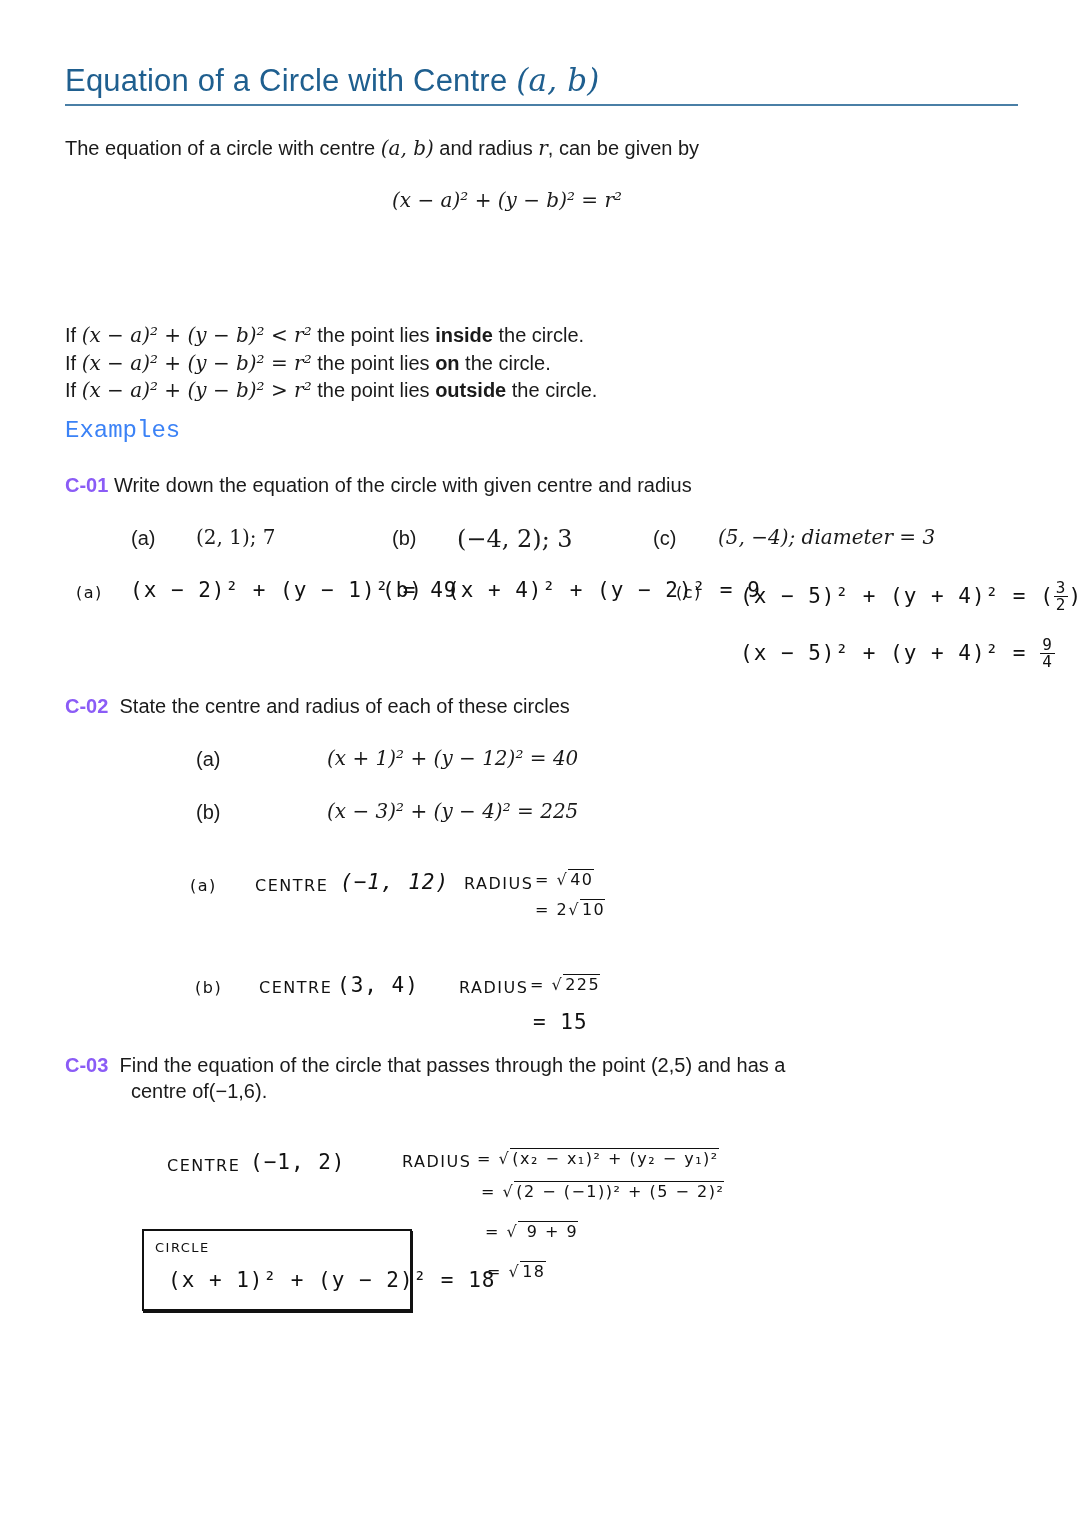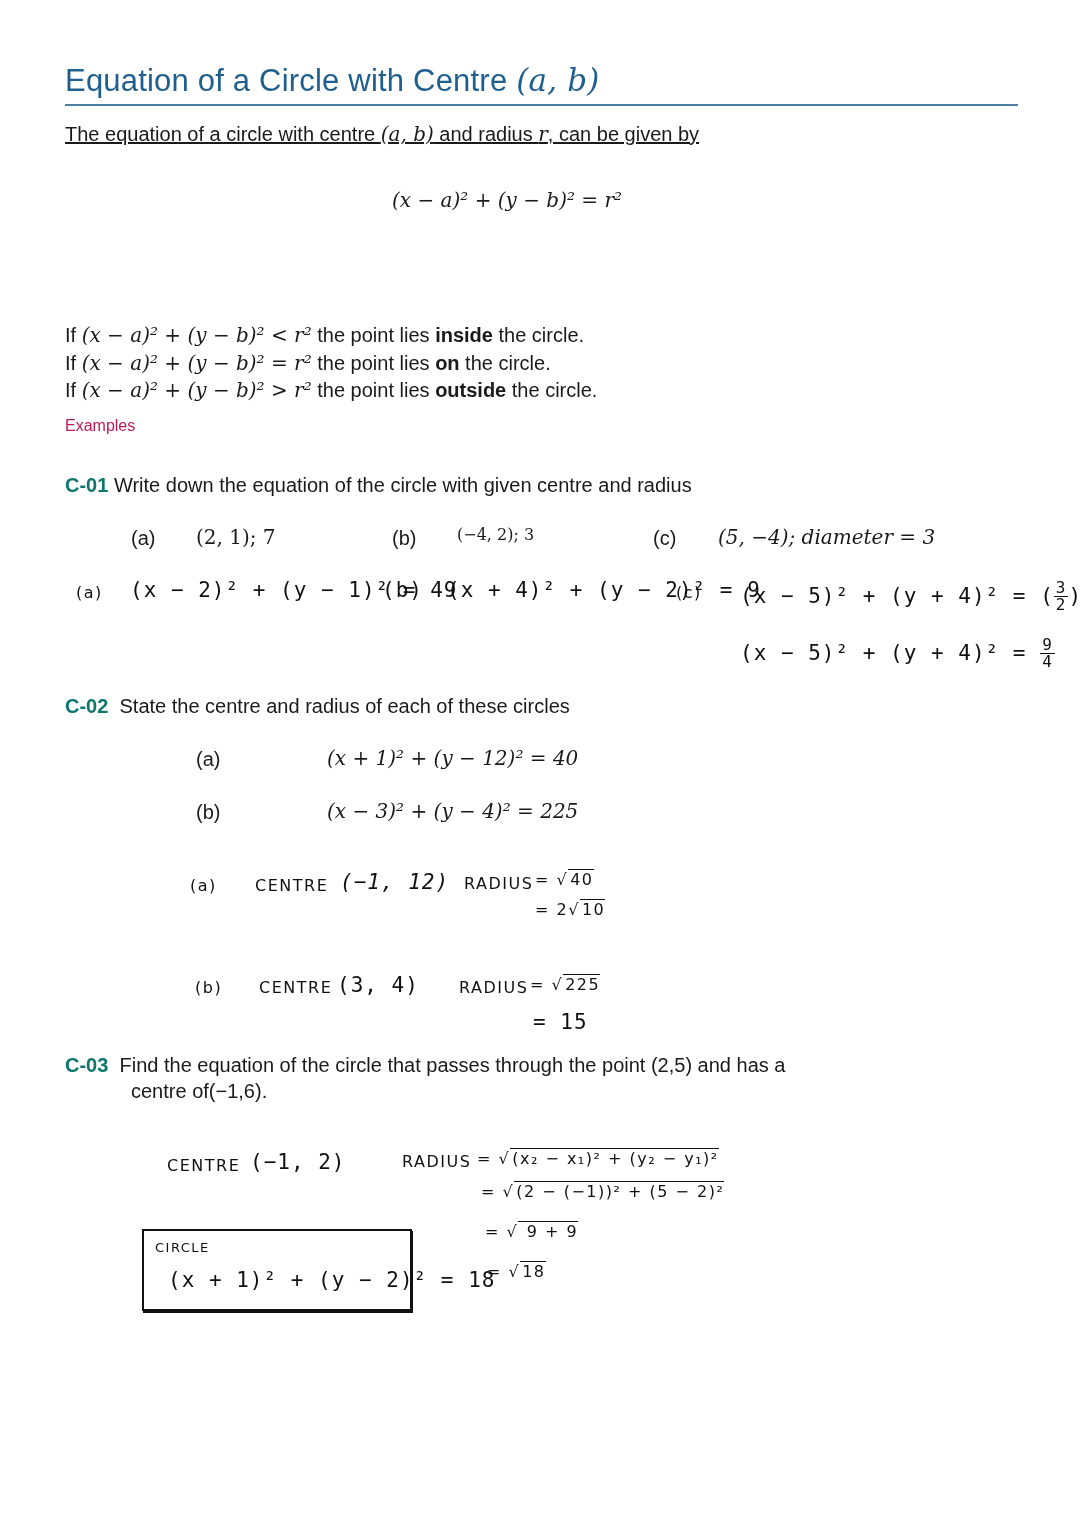--- a/index.html
+++ b/index.html
@@ -5,40 +5,40 @@
     html, body { margin: 0; padding: 0; background: #ffffff; }
     body { width: 1080px; height: 1527px; position: relative; overflow: hidden;
            font-family: "DejaVu Sans", sans-serif; color: #1a1a1a; }
     .abs { position: absolute; white-space: nowrap; }
     .title { left: 65px; top: 62px; font-size: 31px; color: #1f5f8f; font-family: "Liberation Sans", sans-serif; letter-spacing: 0.2px; }
     .title .m { font-family: "DejaVu Serif", serif; font-style: italic; }
     .rule { left: 65px; top: 104px; width: 953px; height: 2px; background: #4a7fa6; }
     .body { font-size: 20px; font-family: "Liberation Sans", sans-serif; line-height: 26px; }
     .m { font-family: "DejaVu Serif", serif; font-style: italic; }
     .mr { font-family: "DejaVu Serif", serif; }
-    .heading2 { font-size: 16px; color: #be185d; font-family: Liberation Sans, sans-serif; }
-    .qid { color: #0f766e; font-weight: bold; }
+    .heading2 { font-size: 24px; color: #3b82f6; font-family: Liberation Mono, monospace; }
+    .qid { color: #8b5cf6; font-weight: bold; }
     .hand { font-family: "DejaVu Sans Mono", monospace; font-size: 21px; color: #111; letter-spacing: 1px; }
     .hand-sm { font-family: "DejaVu Sans", sans-serif; font-size: 16px; color: #111; letter-spacing: 1.5px; }
     .sqrt { border-top: 1.6px solid #111; padding-left: 2px; }
     .circle-box { left: 142px; top: 1229px; width: 266px; height: 78px;
                   border: 2px solid #111; box-shadow: 1px 2px 0 #111; }
     .frac { display: inline-flex; flex-direction: column; align-items: center; vertical-align: middle; font-size: 16px; line-height: 16px; }
     .frac span:first-child { border-bottom: 1.4px solid #111; padding: 0 2px; }
   </style>
 </head>
 <body>
 
 <div class="abs title">
   <span>Equation of a Circle with Centre</span>
   <span class="m">(a, b)</span>
 </div>
 <div class="abs rule"></div>
 
-<div class="abs body" style="left:65px; top:121px;text-decoration:underline;">
+<div class="abs body" style="left:65px; top:135px;">
   <span>The equation of a circle with centre </span><span class="m">(a, b)</span><span> and radius </span><span class="m">r</span><span>, can be given by</span>
 </div>
 <div class="abs m" style="left:392px; top:188px; font-size:20px;">(x − a)² + (y − b)² = r²</div>
 
 <div class="abs body" style="left:65px; top:242px;">
 </div>
 
 <div class="abs body" style="left:65px; top:322px; line-height:27.5px;">
   <div><span>If </span><span class="m">(x − a)² + (y − b)² &lt; r²</span><span> the point lies </span><b>inside</b><span> the circle.</span></div>
   <div><span>If </span><span class="m">(x − a)² + (y − b)² = r²</span><span> the point lies </span><b>on</b><span> the circle.</span></div>
@@ -47,21 +47,21 @@
 
 <div class="abs heading2" style="left:65px; top:417px;">Examples</div>
 
 <div class="abs body" style="left:65px; top:472px;">
   <span class="qid">C-01</span>
   <span>Write down the equation of the circle with given centre and radius</span>
 </div>
 <div class="abs body" style="left:131px; top:525px;">(a)</div>
 <div class="abs mr" style="left:196px; top:525px; font-size:20px;">(2, 1); 7</div>
 <div class="abs body" style="left:392px; top:525px;">(b)</div>
-<div class="abs mr" style="left:457px; top:525px; font-size:16px;">(−4, 2); 3</div>
+<div class="abs mr" style="left:457px; top:525px; font-size:24px;">(−4, 2); 3</div>
 <div class="abs body" style="left:653px; top:525px;">(c)</div>
 <div class="abs m" style="left:718px; top:525px; font-size:20px;">(5, −4); diameter = 3</div>
 
 <div class="abs hand-sm" style="left:76px; top:583px;">(a)</div>
 <div class="abs hand" style="left:130px; top:578px;">(x − 2)² + (y − 1)² = 49</div>
 <div class="abs hand" style="left:382px; top:578px;">(b)</div>
 <div class="abs hand" style="left:447px; top:578px;">(x + 4)² + (y − 2)² = 9</div>
 <div class="abs hand-sm" style="left:676px; top:583px;">(c)</div>
 <div class="abs hand" style="left:740px; top:580px;">
   <span>(x − 5)² + (y + 4)² = </span>(<span class="frac">

